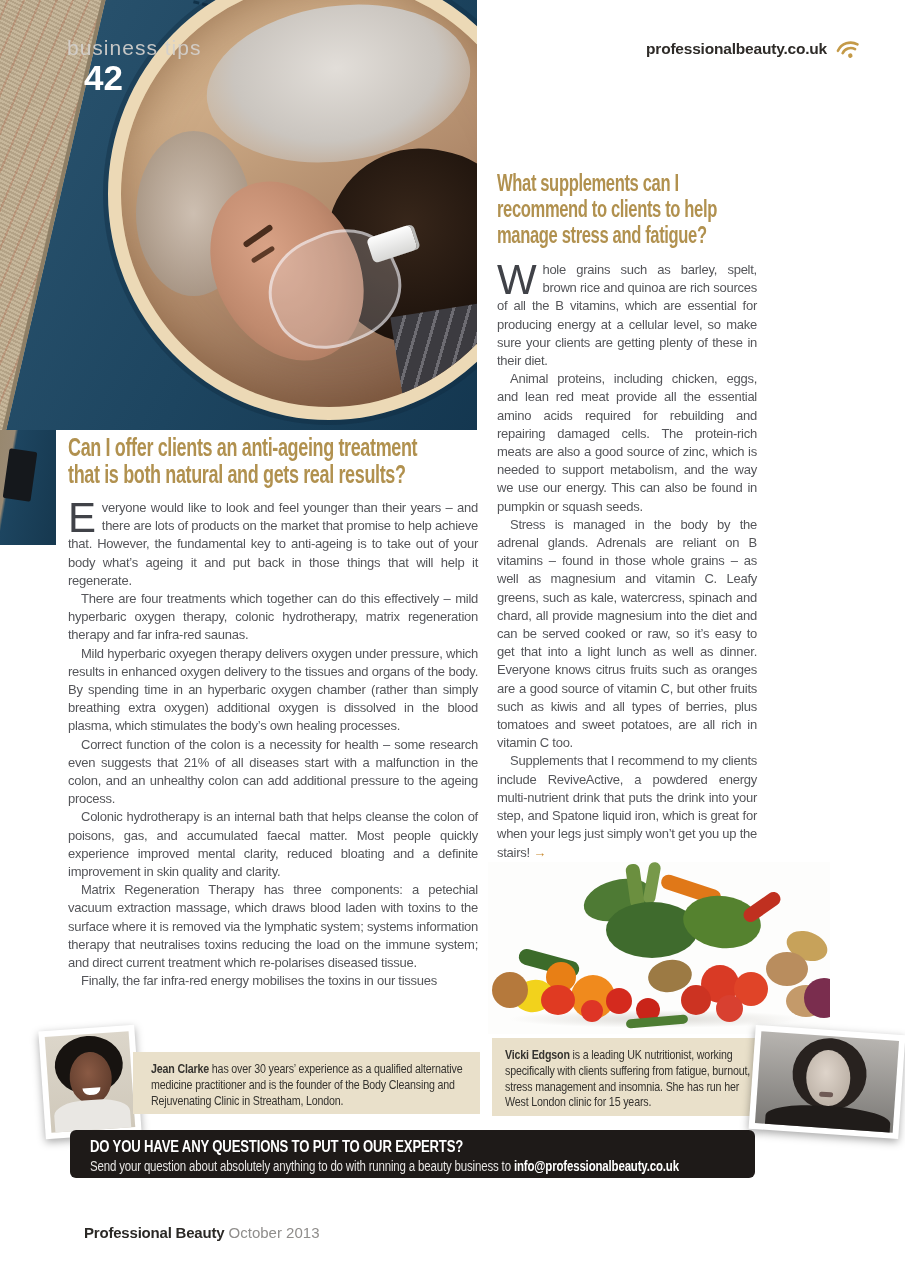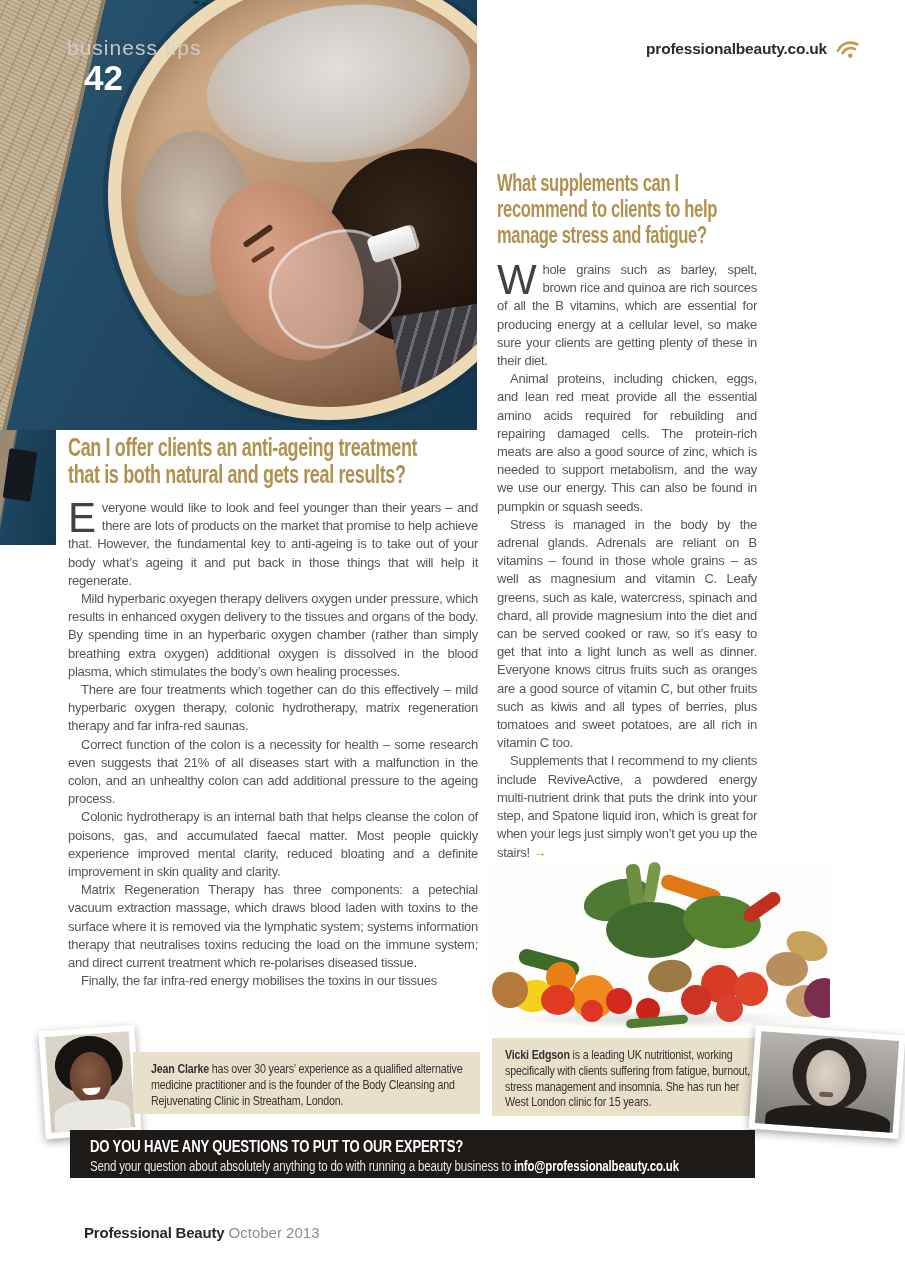--- a/index.html
+++ b/index.html
@@ -93,21 +93,21 @@
   .v-body{left:10px;top:70px;width:125px;height:30px;border-radius:45% 45% 0 0;background:#201c1a;}
 
   .bio-box{position:absolute;background:#e9e0ca;color:#35332f;}
   .bio-text{font-size:13px;line-height:15.8px;letter-spacing:-0.2px;
         transform:scaleX(0.82);transform-origin:0 0;width:122%;}
   #jean-box{left:133px;top:1052px;width:347px;height:62px;padding:9px 15px 0 18px;}
   #vicki-box{left:492px;top:1038px;width:268px;height:78px;padding:9px 10px 0 13px;}
 
   
   .question-box{position:absolute;left:70px;top:1130px;width:685px;height:48px;
-        background:#1e1a18;color:#fff;padding:8px 0 0 20px;}
+        background:#1e1a18;color:#fff;padding:8px 0 0 20px;border-radius:6px;}
   .q-title{font-size:16px;font-weight:bold;letter-spacing:-0.2px;
         transform:scaleX(0.82);transform-origin:0 0;width:122%;}
   .q-body{font-size:14px;color:#e6e4e2;margin-top:2px;letter-spacing:-0.2px;
         transform:scaleX(0.82);transform-origin:0 0;width:122%;}
   .q-body b{color:#fff;}
 
   
   .footer{position:absolute;left:84px;top:1224px;font-size:15px;}
   .footer .mag{font-weight:bold;color:#2b2926;letter-spacing:-0.2px;}
   .footer .issue{color:#8f8d8b;}
@@ -148,22 +148,22 @@
       <circle cx="15" cy="21" r="2.4" fill="#c49a48"></circle>
     </svg>
   </div>
 
   <div class="left-col body-copy">
     <div class="gold-heading">
       <div>Can I offer clients an anti-ageing treatment</div>
       <div>that is both natural and gets real results?</div>
     </div>
     <p><span class="dropcap">E</span><span>veryone would like to look and feel younger than their years – and there are lots of products on the market that promise to help achieve that. However, the fundamental key to anti-ageing is to take out of your body what’s ageing it and put back in those things that will help it regenerate.</span></p>
+    <p class="pind">There are four treatments which together can do this effectively – mild hyperbaric oxygen therapy, colonic hydrotherapy, matrix regeneration therapy and far infra-red saunas.</p>
     <p class="pind">Mild hyperbaric oxyegen therapy delivers oxygen under pressure, which results in enhanced oxygen delivery to the tissues and organs of the body. By spending time in an hyperbaric oxygen chamber (rather than simply breathing extra oxygen) additional oxygen is dissolved in the blood plasma, which stimulates the body’s own healing processes.</p>
-    <p class="pind">There are four treatments which together can do this effectively – mild hyperbaric oxygen therapy, colonic hydrotherapy, matrix regeneration therapy and far infra-red saunas.</p>
     <p class="pind">Correct function of the colon is a necessity for health – some research even suggests that 21% of all diseases start with a malfunction in the colon, and an unhealthy colon can add additional pressure to the ageing process.</p>
     <p class="pind">Colonic hydrotherapy is an internal bath that helps cleanse the colon of poisons, gas, and accumulated faecal matter. Most people quickly experience improved mental clarity, reduced bloating and a definite improvement in skin quality and clarity.</p>
     <p class="pind">Matrix Regeneration Therapy has three components: a petechial vacuum extraction massage, which draws blood laden with toxins to the surface where it is removed via the lymphatic system; systems information therapy that neutralises toxins reducing the load on the immune system; and direct current treatment which re-polarises diseased tissue.</p>
     <p class="pind pfin"><span>Finally, the far infra-red energy mobilises the toxins in our tissues</span></p>
   </div>
 
   <div class="right-col body-copy">
     <div class="gold-heading">
       <div>What supplements can I</div>
       <div>recommend to clients to help</div>

